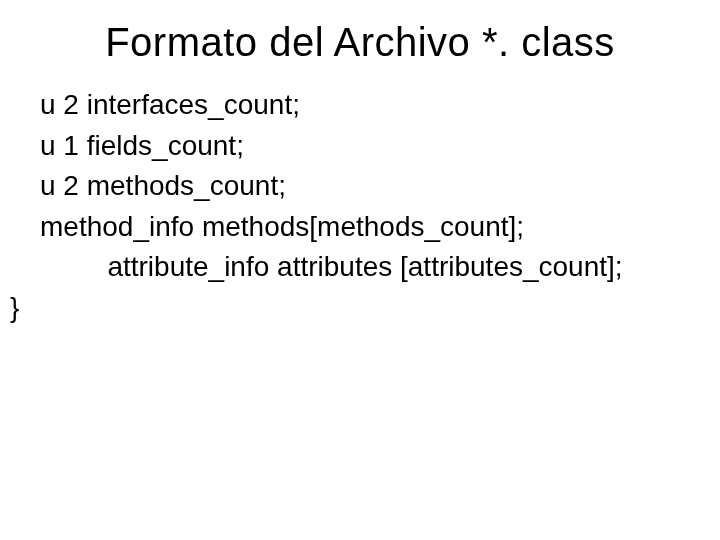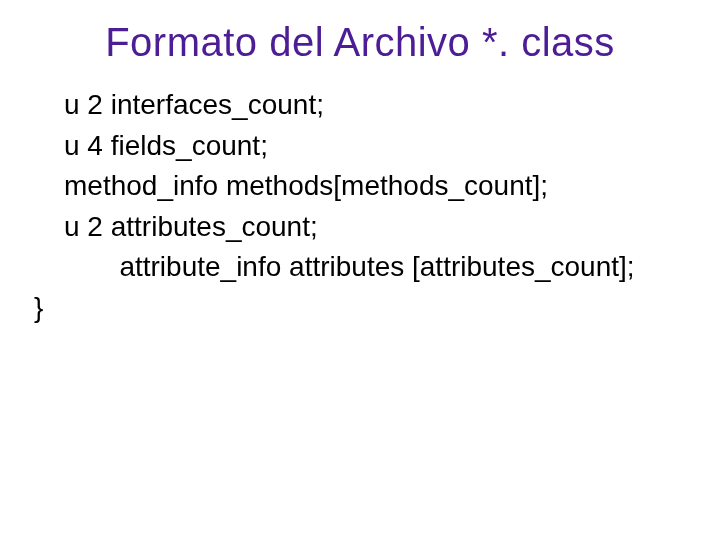--- a/index.html
+++ b/index.html
@@ -11,55 +11,54 @@
       width: 720px;
       height: 540px;
       background: #ffffff;
       font-family: Arial, Helvetica, sans-serif;
       overflow: hidden;
     }
     .slide {
       padding: 20px 10px;
     }
     .title {
-      color: #4c1d95;
+      color: #000000;
       font-size: 40px;
       font-weight: normal;
       text-align: center;
       margin-bottom: 20px;
       letter-spacing: 0.5px;
       font-family: Arial, sans-serif;
     }
     .code-block {
       font-size: 28px;
       line-height: 1.45;
       color: #000000;
       font-family: Arial, sans-serif;
     }
     .code-line {
       white-space: nowrap;
-      margin-left: 24px;
     }
     .indent-1 {
       padding-left: 30px;
     }
     .indent-0 {
       padding-left: 10px;
       text-align: center;
     }
     .no-indent {
       padding-left: 0px;
     }
   </style>
 </head>
 <body>
 
 <div class="slide">
   <h1 class="title">Formato del Archivo *. class</h1>
   <div class="code-block">
     <div class="code-line indent-1">u 2 interfaces_count;</div>
-    <div class="code-line indent-1">u 4 fields_count;</div>
+    <div class="code-line indent-1">u 1 fields_count;</div>
+    <div class="code-line indent-1">u 2 methods_count;</div>
     <div class="code-line indent-1">method_info methods[methods_count];</div>
-    <div class="code-line indent-1">u 2 attributes_count;</div>
     <div class="code-line indent-0">attribute_info attributes [attributes_count];</div>
     <div class="code-line no-indent">}</div>
   </div>
 </div>
 
 </body></html>

